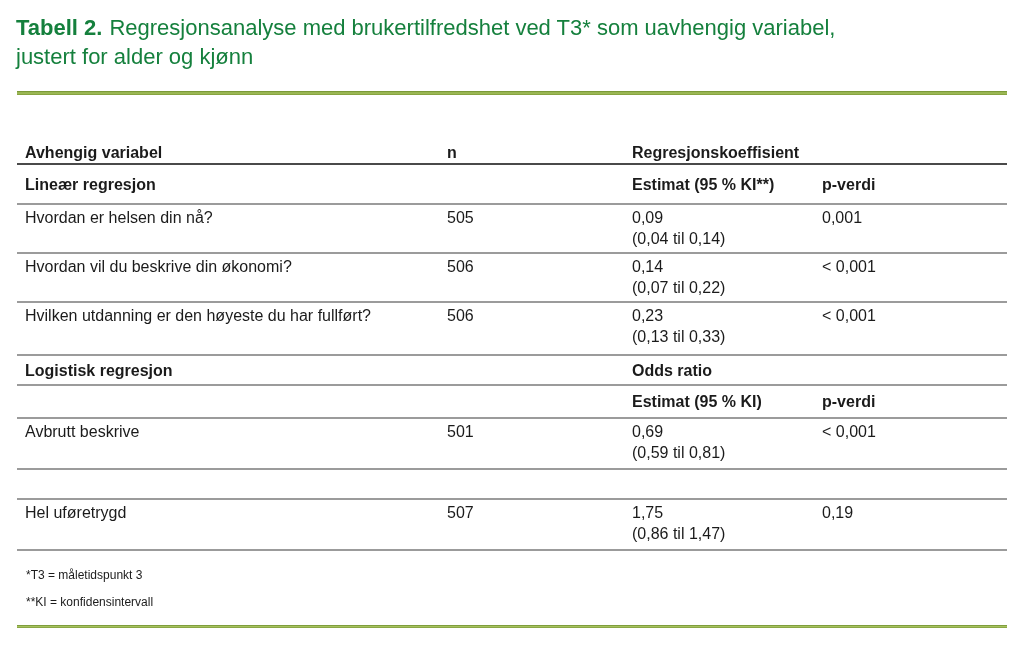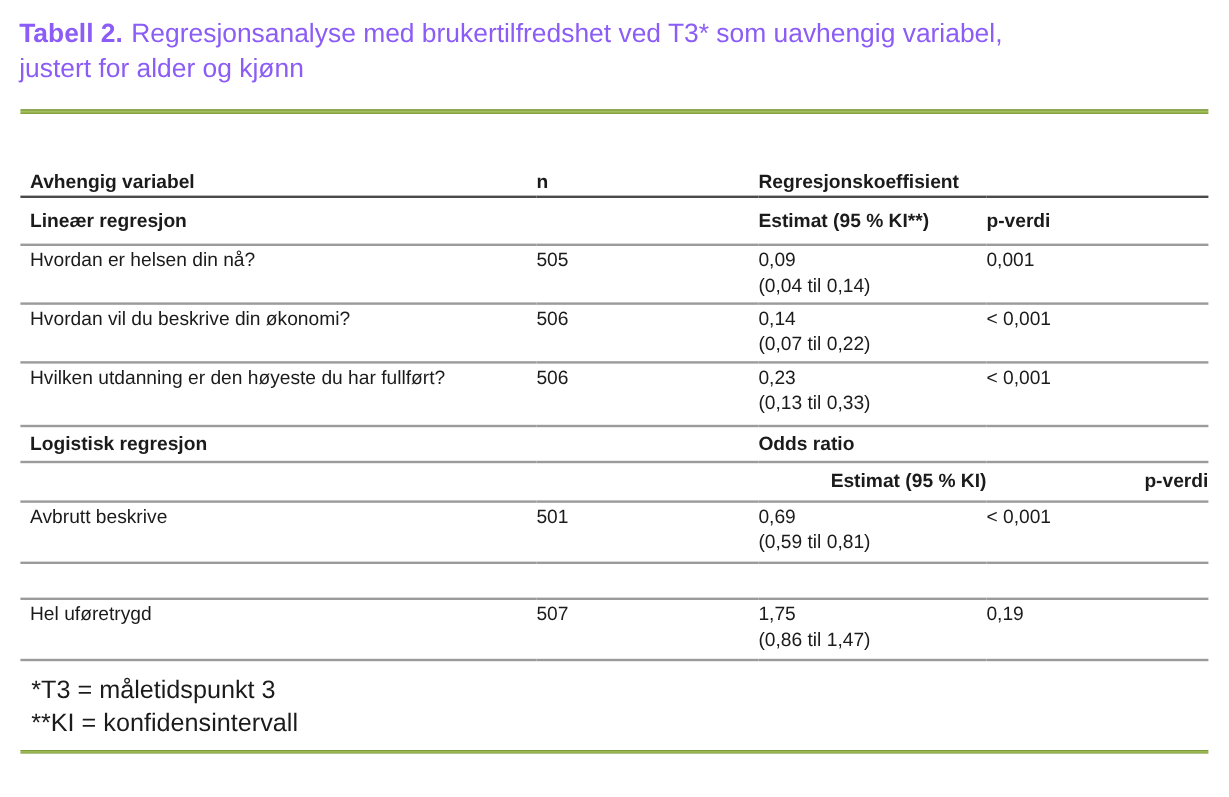--- a/index.html
+++ b/index.html
@@ -17,21 +17,21 @@
   .page {
     position: relative;
     width: 1024px;
     height: 664px;
   }
   
   .title {
     margin: 13px 0 0 16px;
     font-size: 22px;
     line-height: 29px;
-    color: #8b5cf6;
+    color: #15803d;
   }
   .title b {
     font-weight: bold;
     margin-right: 7px;
   }
   
   .rule {
     margin-left: 17px;
     width: 990px;
     background: linear-gradient(180deg, var(--rule-green-dark, #6d8c2c) 0%, var(--rule-green-light, #a6c25e) 50%, var(--rule-green-mid, #7d9a38) 100%);
@@ -64,30 +64,30 @@
     padding-bottom: 0;
     font-weight: bold;
     border-bottom: 2px solid var(--rule-dark, #4a4a4a);
   }
   tr.header-b td, tr.section-row td, tr.header-c td {
     vertical-align: middle;
     font-weight: bold;
   }
   tr.header-b td { height: 38px; }
   tr.section-row td { height: 28px; }
-  tr.header-c td { height: 31px; text-align: right; }
+  tr.header-c td { height: 31px; }
   tr.data-row td { padding-top: 2px; }
   tr.data-row.h51 td { height: 45px; }
   tr.data-row.h55 td { height: 49px; }
   tr.data-row.h53 td { height: 47px; }
   tr.spacer-row td { height: 28px; }
   
   .footnotes {
     margin: 11px 0 0 26px;
-    font-size: 21px;
+    font-size: 12px;
     line-height: 27px;
   }
 </style>
 </head>
 <body>
 
 <div class="page">
 
   <div class="title">
     <div><b>Tabell 2.</b><span>Regresjonsanalyse med brukertilfredshet ved T3* som uavhengig variabel,</span></div>

